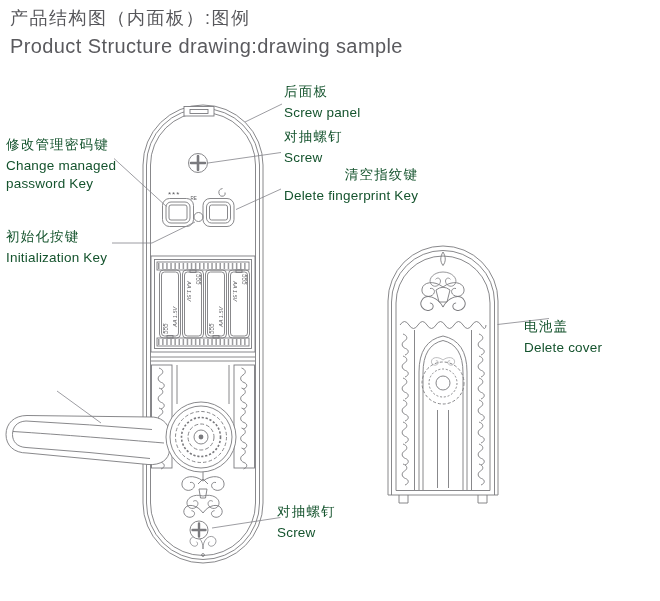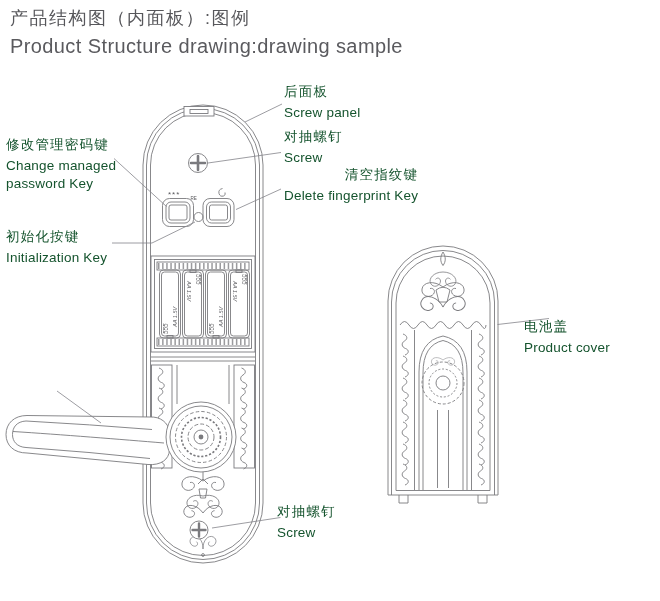--- a/index.html
+++ b/index.html
@@ -271,21 +271,21 @@
     <div class="en">Screw</div>
   </div>
 
   <div class="callout c-delfp">
     <div class="zh">清空指纹键</div>
     <div class="en">Delete fingerprint Key</div>
   </div>
 
   <div class="callout c-battcover">
     <div class="zh">电池盖</div>
-    <div class="en">Product cover</div>
+    <div class="en">Delete cover</div>
   </div>
 
   <div class="callout c-screwbottom">
     <div class="zh">对抽螺钉</div>
     <div class="en">Screw</div>
   </div>
 
 </div>
 
 </body></html>

